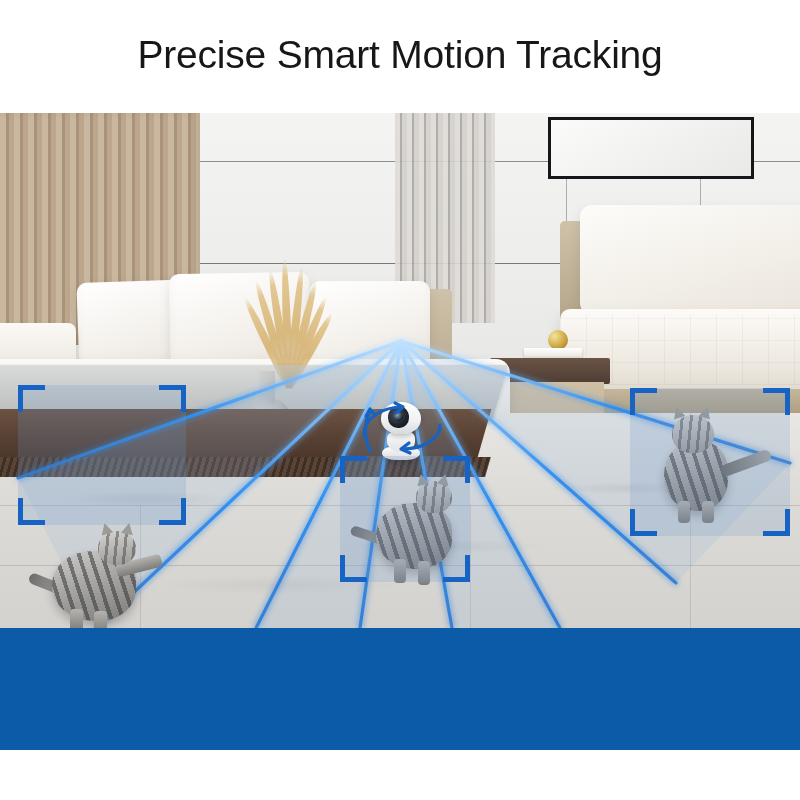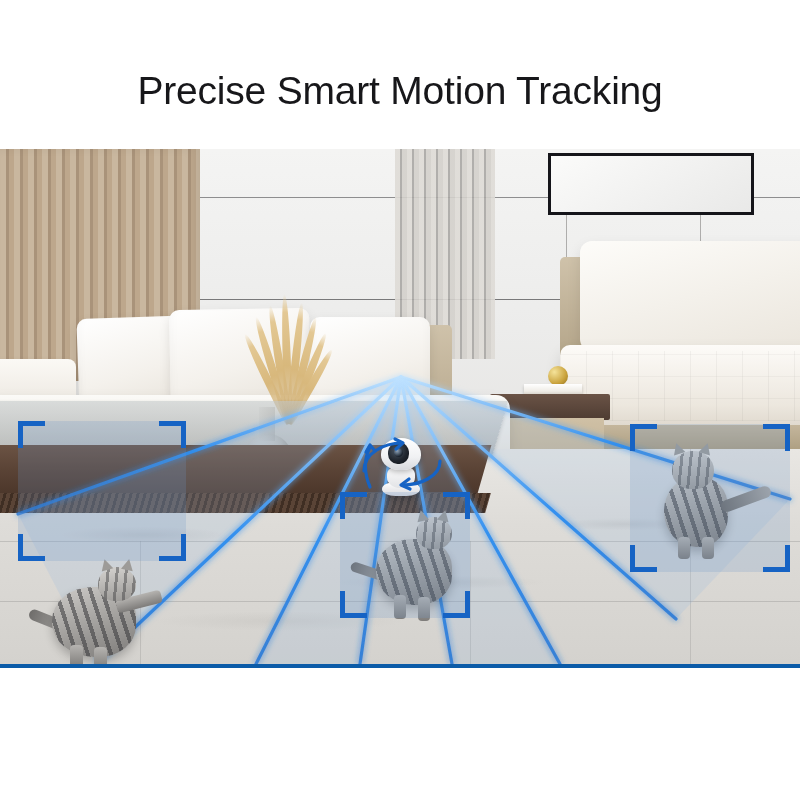--- a/index.html
+++ b/index.html
@@ -11,24 +11,23 @@
     width: 800px;
     height: 800px;
     overflow: hidden;
     font-family: "Liberation Sans", sans-serif;
     -webkit-font-smoothing: antialiased;
   }
 
   .poster {
     position: relative;
     width: 800px;
-    height: 632px;
+    height: 750px;
     background: #a16207;
     overflow: hidden;
-    margin-top: 36px;
   }
 
   
   .headline-band {
     position: absolute;
     left: 0; top: 0;
     width: 800px; height: 113px;
     background: #ffffff;
     display: flex;
     align-items: center;

